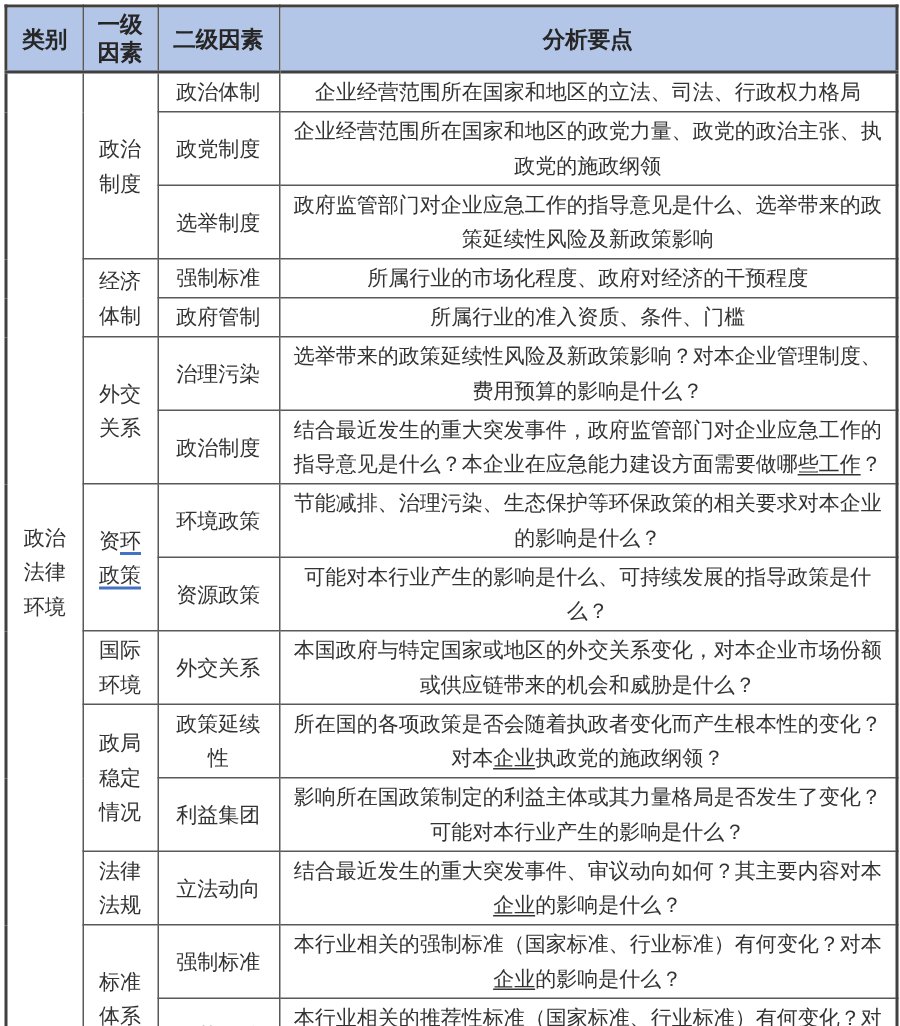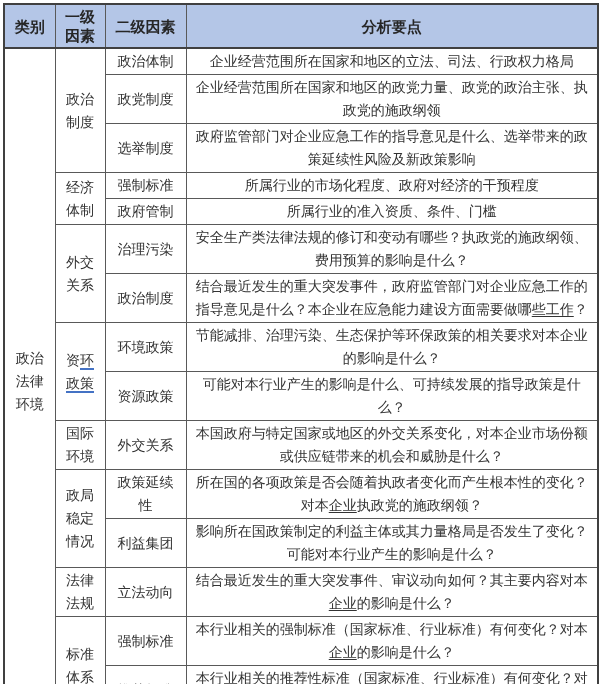--- a/index.html
+++ b/index.html
@@ -80,21 +80,21 @@
         <td class="sub">强制标准</td>
         <td class="analysis">所属行业的市场化程度、政府对经济的干预程度</td>
       </tr>
       <tr>
         <td class="sub">政府管制</td>
         <td class="analysis">所属行业的准入资质、条件、门槛</td>
       </tr>
       <tr>
         <td rowspan="2" class="factor">外交关系</td>
         <td class="sub">治理污染</td>
-        <td class="analysis">安全生产类法律法规的修订和变动有哪些？执政党的施政纲领、费用预算的影响是什么？</td>
+        <td class="analysis">选举带来的政策延续性风险及新政策影响？对本企业管理制度、费用预算的影响是什么？</td>
       </tr>
       <tr>
         <td class="sub">政治制度</td>
         <td class="analysis"><span>结合最近发生的重大突发事件，政府监管部门对企业应急工作的指导意见是什么？本企业在应急能力建设方面需要做哪</span><span class="u-dark">些工作</span><span>？</span></td>
       </tr>
       <tr>
         <td rowspan="2" class="factor"><span>资</span><span class="u-blue">环</span><span class="u-blue">政策</span></td>
         <td class="sub">环境政策</td>
         <td class="analysis">节能减排、治理污染、生态保护等环保政策的相关要求对本企业的影响是什么？</td>
       </tr>

